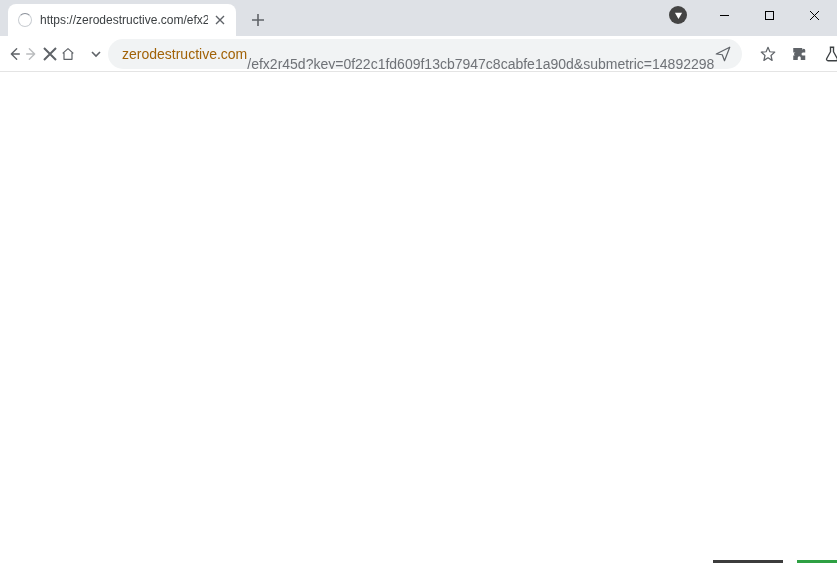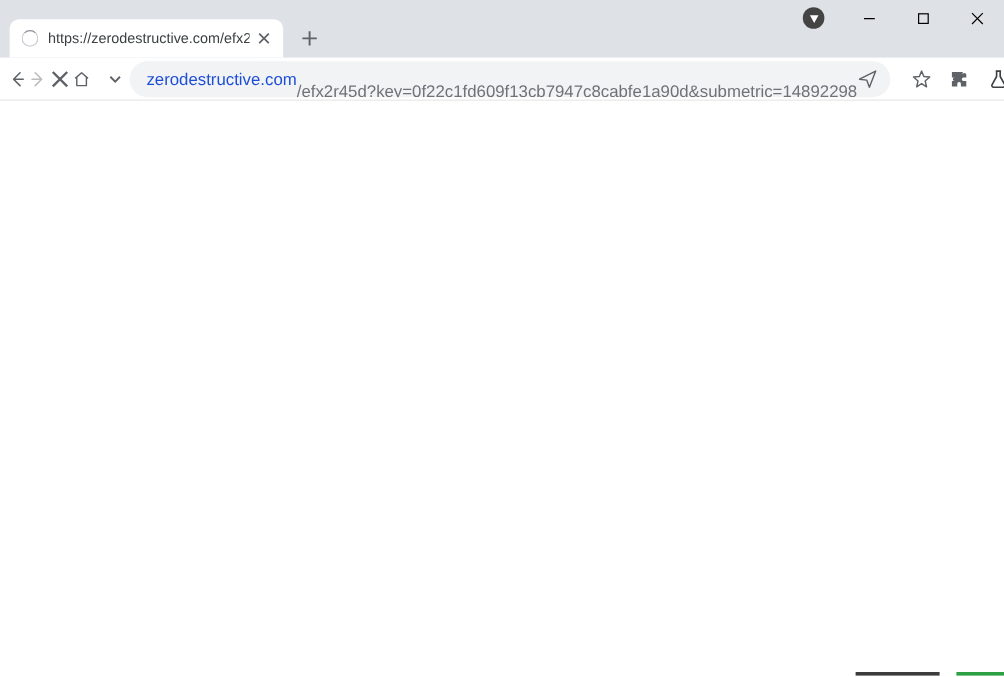--- a/index.html
+++ b/index.html
@@ -9,21 +9,21 @@
       font-family: "Segoe UI", Arial, sans-serif;
     }
     body {
       width: 837px;
       height: 564px;
       background: #fff;
       overflow: hidden;
       position: relative;
     }
     .window-chrome {
-      height: 48px;
+      height: 36px;
       background: #dee1e6;
       display: flex;
       align-items: flex-end;
       position: relative;
     }
     .tab {
       margin-left: 8px;
       height: 32px;
       background: #fff;
       border-radius: 8px 8px 0 0;
@@ -144,21 +144,21 @@
       border-radius: 15px;
       display: flex;
       align-items: center;
       padding: 0 10px 0 14px;
       font-size: 14px;
       color: #6f7277;
       overflow: hidden;
       white-space: nowrap;
     }
     .url-domain {
-      color: #1d4ed8;
+      color: #a16207;
     }
     .url-path {
       color: #6f7277;
       margin-top: 21px;
     }
     .omnibox .share-icon {
       margin-left: auto;
       width: 18px;
       height: 18px;
       display: flex;

